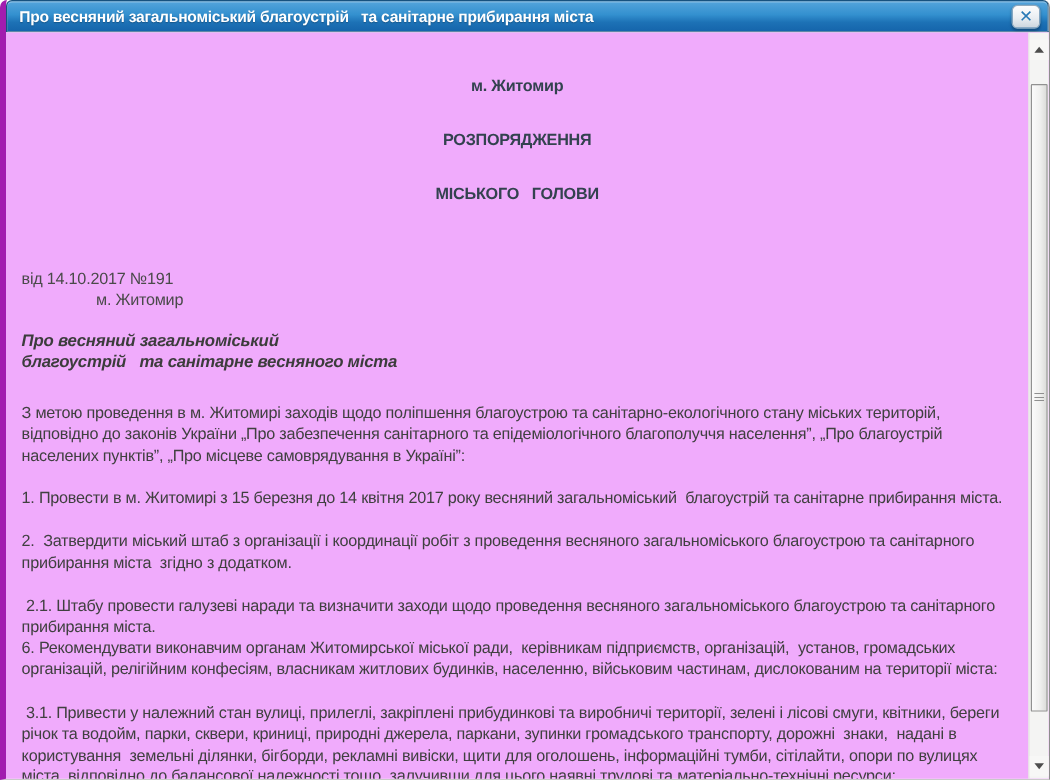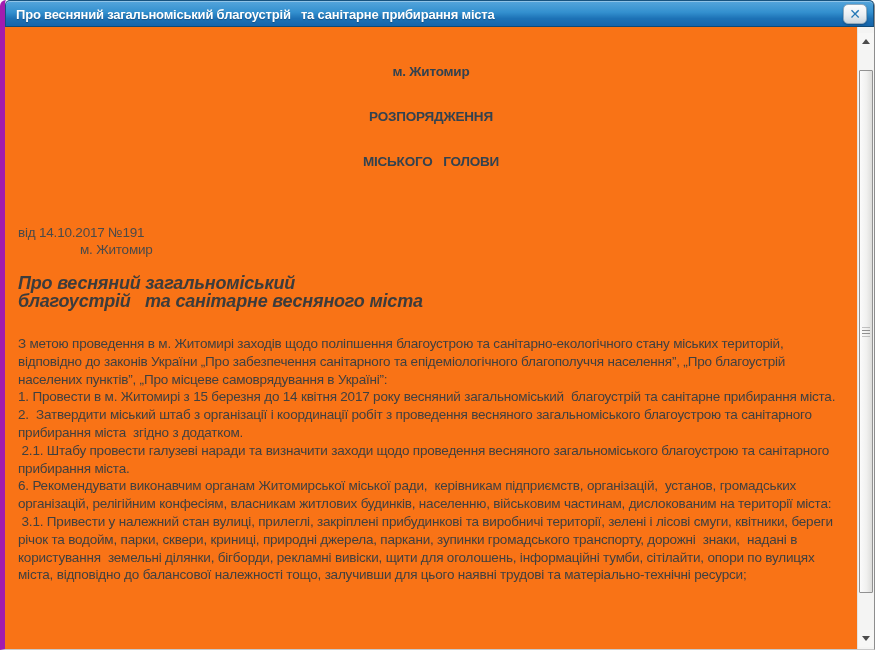--- a/index.html
+++ b/index.html
@@ -59,21 +59,21 @@
     font-size: 14px;
     font-weight: bold;
     line-height: 1;
     font-family: "DejaVu Sans", sans-serif;
   }
 
   
   .content {
     position: relative;
     height: 622px;
-    background: #f97316;
+    background: #f0abfc;
     overflow: hidden;
   }
   .doc {
     position: absolute;
     left: 0; top: 0; right: 17px; bottom: 0;
     padding: 7px 13px 0 13px;
     color: #404040;
     font-size: 13.5px;
     letter-spacing: -0.2px;
     line-height: 18px;
@@ -96,26 +96,26 @@
     padding-left: 62px;
     color: #4a4a4a;
     white-space: pre;
     line-height: 16px;
   }
   .subject {
     margin-top: 17px;
     font-weight: bold;
     font-style: italic;
     color: #3c3c3c;
-    font-size: 18px;
+    font-size: 14px;
     line-height: 17.5px;
   }
   .subject div { white-space: pre; }
   .blocks { margin-top: 25px; }
-  .block + .block { }
+  .block + .block { margin-top: 18px; }
   .para {
     white-space: pre-wrap;
     line-height: 17.8px;
   }
 
   
   .scrollbar {
     position: absolute;
     top: 0; right: 0; bottom: 0;
     width: 17px;

